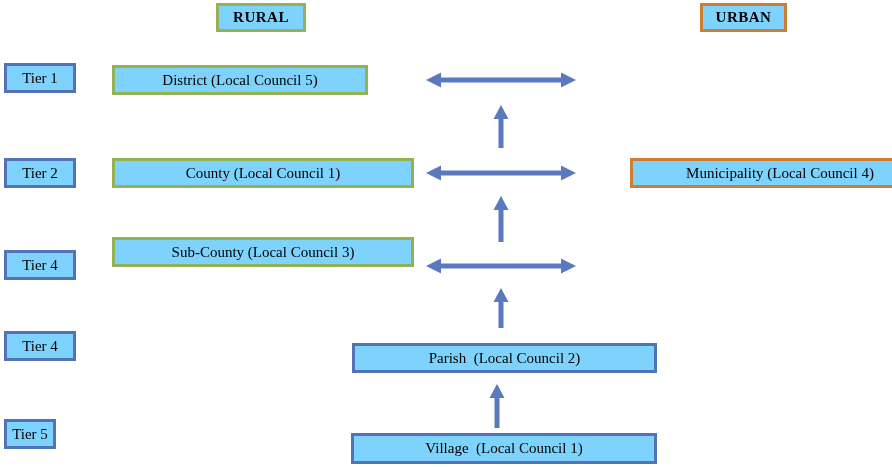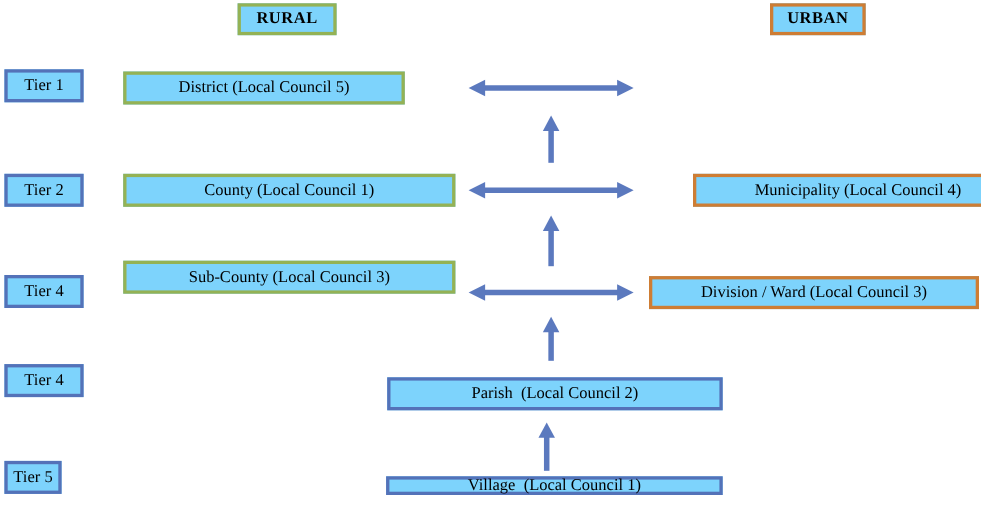--- a/index.html
+++ b/index.html
@@ -86,18 +86,17 @@
   <div class="box blue" style="left:4px; top:158px; width:72px; height:30px;">Tier 2</div>
   <div class="box blue" style="left:4px; top:250px; width:72px; height:30px;">Tier 4</div>
   <div class="box blue" style="left:4px; top:331px; width:72px; height:30px;">Tier 4</div>
   <div class="box blue" style="left:4px; top:419px; width:52px; height:30px;">Tier 5</div>
 
   <div class="box green" style="left:112px; top:65px; width:256px; height:30px;">District (Local Council 5)</div>
   <div class="box green" style="left:112px; top:158px; width:302px; height:30px;">County (Local Council 1)</div>
   <div class="box green" style="left:112px; top:237px; width:302px; height:30px;">Sub-County (Local Council 3)</div>
 
   <div class="box orange" style="left:590px; top:158px; width:300px; height:30px;margin-left:40px;">Municipality (Local Council 4)</div>
-  <div class="box orange" style="left:590px; top:251px; width:300px; height:30px;">Division / Ward (Local Council 3)</div>
 
   <div class="box blue" style="left:352px; top:343px; width:305px; height:30px;">Parish  (Local Council 2)</div>
-  <div class="box blue" style="left:351px; top:433px; width:306px; height:17px;">Village  (Local Council 1)</div>
+  <div class="box blue" style="left:351px; top:433px; width:306px; height:31px;">Village  (Local Council 1)</div>
 
 </div>
 
 </body></html>

